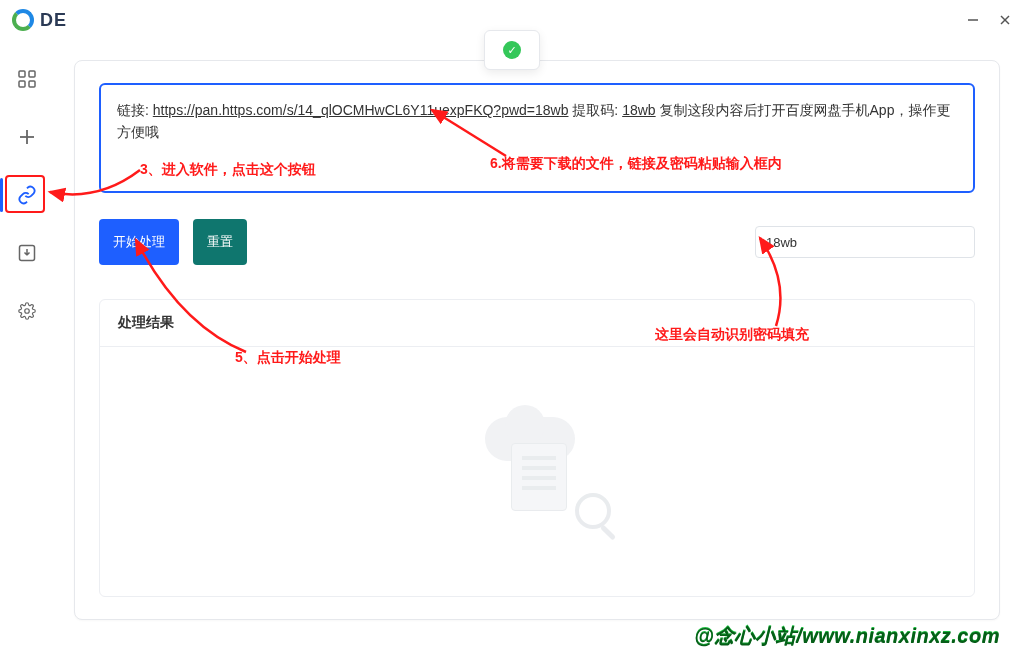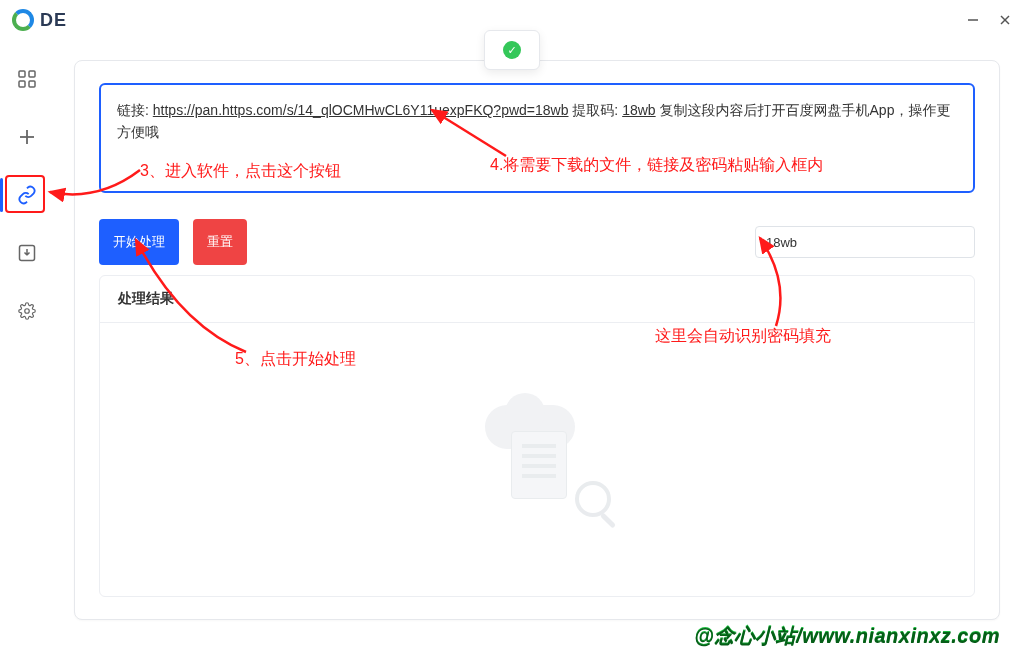--- a/index.html
+++ b/index.html
@@ -14,36 +14,36 @@
 .sb-item{width:30px;height:30px;display:flex;align-items:center;justify-content:center;cursor:pointer;border-radius:4px;position:relative}
 .sb-item.active{color:#1e5fff}
 .sb-item.active::before{content:"";position:absolute;left:-12px;top:-2px;width:3px;height:34px;background:#1e5fff;border-radius:2px}
 .main{position:absolute;left:54px;right:0;top:40px;bottom:0;padding:20px 24px 20px 20px}
 .card{background:#fff;border:1px solid #e6e8ec;border-radius:8px;padding:22px 24px;box-shadow:0 1px 2px rgba(0,0,0,.03);height:560px;display:flex;flex-direction:column}
 .url-box{border:2px solid #1e5fff;border-radius:6px;padding:14px 16px;height:110px;color:#333;font-size:14px;line-height:1.6}
 .url-box .underline{text-decoration:underline}
 .btn-row{display:flex;align-items:center;gap:14px;margin-top:26px}
 .btn{padding:14px 14px;border-radius:4px;border:none;font-size:13px;color:#fff;cursor:pointer}
 .btn-primary{background:#1e5fff}
-.btn-danger{background:#ef4444}
+.btn-danger{background:#0f766e}
 .spacer{flex:1}
 .pwd-input{width:220px;height:32px;border:1px solid #dfe3e8;border-radius:4px;padding:0 10px;font-size:13px;color:#333}
-.results{margin-top:10px;border:1px solid #eceef2;border-radius:6px;flex:1;display:flex;flex-direction:column;overflow:hidden}
+.results{margin-top:34px;border:1px solid #eceef2;border-radius:6px;flex:1;display:flex;flex-direction:column;overflow:hidden}
 .results-hdr{padding:14px 18px;font-size:14px;color:#333;border-bottom:1px solid #eceef2;font-weight:600}
 .results-body{flex:1;display:flex;align-items:center;justify-content:center}
 .empty-illus{width:140px;height:110px;opacity:.45;position:relative}
 .cloud{position:absolute;top:0;left:18px;width:90px;height:44px;background:#dfe2e7;border-radius:30px}
 .cloud::before{content:"";position:absolute;top:-12px;left:20px;width:40px;height:40px;background:#dfe2e7;border-radius:50%}
 .doc{position:absolute;top:26px;left:44px;width:56px;height:68px;background:#e9ecef;border:1px solid #cfd4da;border-radius:4px}
 .doc::before{content:"";position:absolute;top:12px;left:10px;width:34px;height:4px;background:#cfd4da;box-shadow:0 10px 0 #cfd4da,0 20px 0 #cfd4da,0 30px 0 #cfd4da}
 .magnifier{position:absolute;bottom:-2px;right:-4px;width:36px;height:36px;border:4px solid #cfd4da;border-radius:50%;background:rgba(255,255,255,.4)}
 .magnifier::after{content:"";position:absolute;right:-10px;bottom:-10px;width:18px;height:5px;background:#cfd4da;transform:rotate(45deg);border-radius:3px}
 .toast{position:absolute;top:30px;left:50%;transform:translateX(-50%);background:#fff;border:1px solid #e6e8ec;border-radius:6px;padding:10px 18px;display:flex;align-items:center;gap:10px;box-shadow:0 3px 10px rgba(0,0,0,.08);font-size:13px;color:#444;z-index:20}
 .toast-check{width:18px;height:18px;background:#34c759;border-radius:50%;display:flex;align-items:center;justify-content:center;color:#fff;font-size:11px}
-.anno{position:absolute;color:#ff1a1a;font-size:16px;font-weight:400;z-index:15;white-space:nowrap}
+.anno{position:absolute;color:#ff1a1a;font-size:14px;font-weight:700;z-index:15;white-space:nowrap}
 .arrow-svg{position:absolute;z-index:14;pointer-events:none}
 .link-box{position:absolute;left:5px;top:175px;width:40px;height:38px;border:2px solid #ff1a1a;border-radius:4px;z-index:16;pointer-events:none}
 .foot-brand{position:absolute;right:24px;bottom:2px;font-weight:800;font-style:italic;letter-spacing:.5px;pointer-events:none;font-size:20px;display:flex;align-items:center;gap:2px}
 .foot-brand .seg{background:linear-gradient(180deg,#26d24c 0%,#0a8d27 100%);-webkit-background-clip:text;background-clip:text;color:transparent;text-shadow:0 1px 0 #065e18}
 svg{display:block}
 </style>
 </head>
 <body>
 
 <div class="titlebar">
@@ -125,21 +125,21 @@
   </div>
 </div>
 
 <div class="toast">
   <div class="toast-check">✓</div>
 </div>
 
 <div class="link-box"></div>
 
 <div class="anno" style="left:140px;top:161px">3、进入软件，点击这个按钮</div>
-<div class="anno" style="left:490px;top:155px">4.将需要下载的文件，链接及密码粘贴输入框内</div>
+<div class="anno" style="left:490px;top:155px">6.将需要下载的文件，链接及密码粘贴输入框内</div>
 <div class="anno" style="left:235px;top:349px">5、点击开始处理</div>
 <div class="anno" style="left:655px;top:326px">这里会自动识别密码填充</div>
 
 <svg class="arrow-svg" style="left:38px;top:162px" width="110" height="40">
     <defs>
       <marker id="ah1" markerWidth="8" markerHeight="8" refX="6" refY="3" orient="auto">
         <path d="M0,0 L7,3 L0,6 Z" fill="#ff1a1a"></path>
       </marker>
     </defs>
     <path d="M102,8 Q60,40 12,30" stroke="#ff1a1a" stroke-width="2.5" fill="none" marker-end="url(#ah1)"></path>

